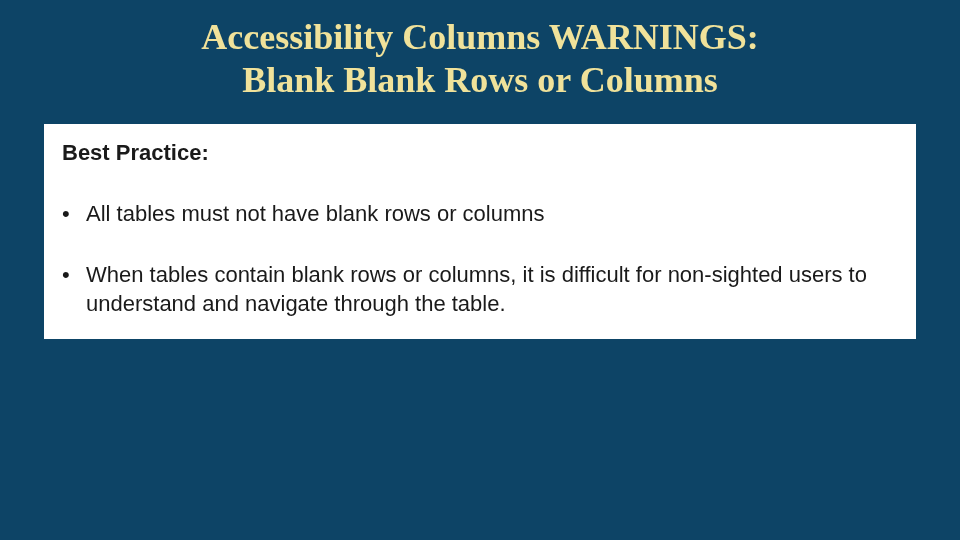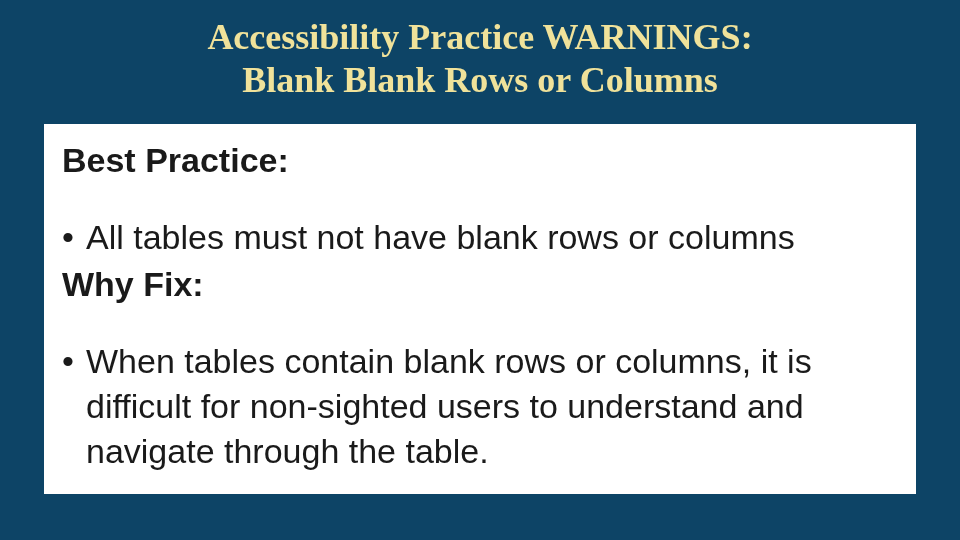--- a/index.html
+++ b/index.html
@@ -17,21 +17,21 @@
     text-align: center;
     font-size: 36px;
     line-height: 1.2;
     padding-top: 16px;
   }
   .content {
     background: #ffffff;
     margin: 22px 44px 0 44px;
     padding: 14px 18px 18px 18px;
     color: #1a1a1a;
-    font-size: 34px;
+    font-size: 22px;
     line-height: 1.32;
   }
   .section-label {
     font-weight: bold;
     margin-bottom: 2px;
   }
   .bullet-block { }
   .bullet-line {
     padding-left: 24px;
     text-indent: -24px;
@@ -41,31 +41,30 @@
   .bullet-line .dot {
     display: inline-block;
     width: 24px;
     text-indent: 0;
   }
 </style>
 </head>
 <body>
 
 <div class="title">
-  <span>Accessibility Practice WARNINGS:</span><br>
+  <span>Accessibility Columns WARNINGS:</span><br>
   <span>Blank Blank Rows or Columns</span>
 </div>
 
 <div class="content">
   <div class="section-label">Best Practice:</div>
   <div class="bullet-block">
     <div class="bullet-line">
       <span class="dot">•</span><span>All tables must not have blank rows or columns</span>
     </div>
   </div>
 
-  <div class="section-label">Why Fix:</div>
   <div class="bullet-block">
     <div class="bullet-line">
       <span class="dot">•</span><span>When tables contain blank rows or columns, it is difficult for non-sighted users to understand and navigate through the table.</span>
     </div>
   </div>
 </div>
 
 </body></html>

